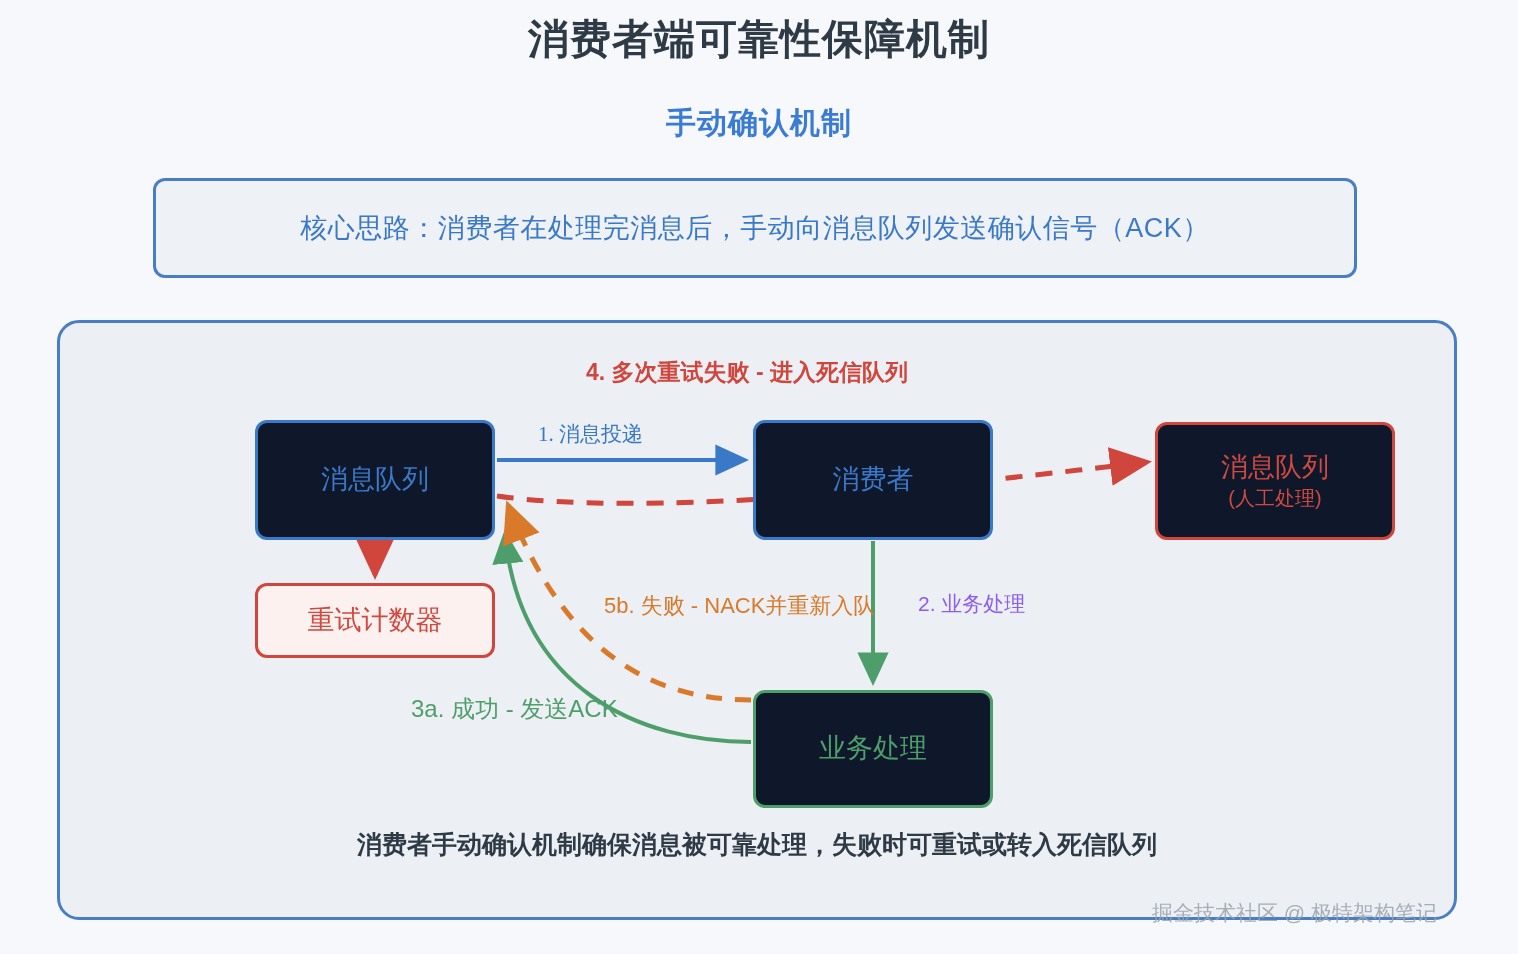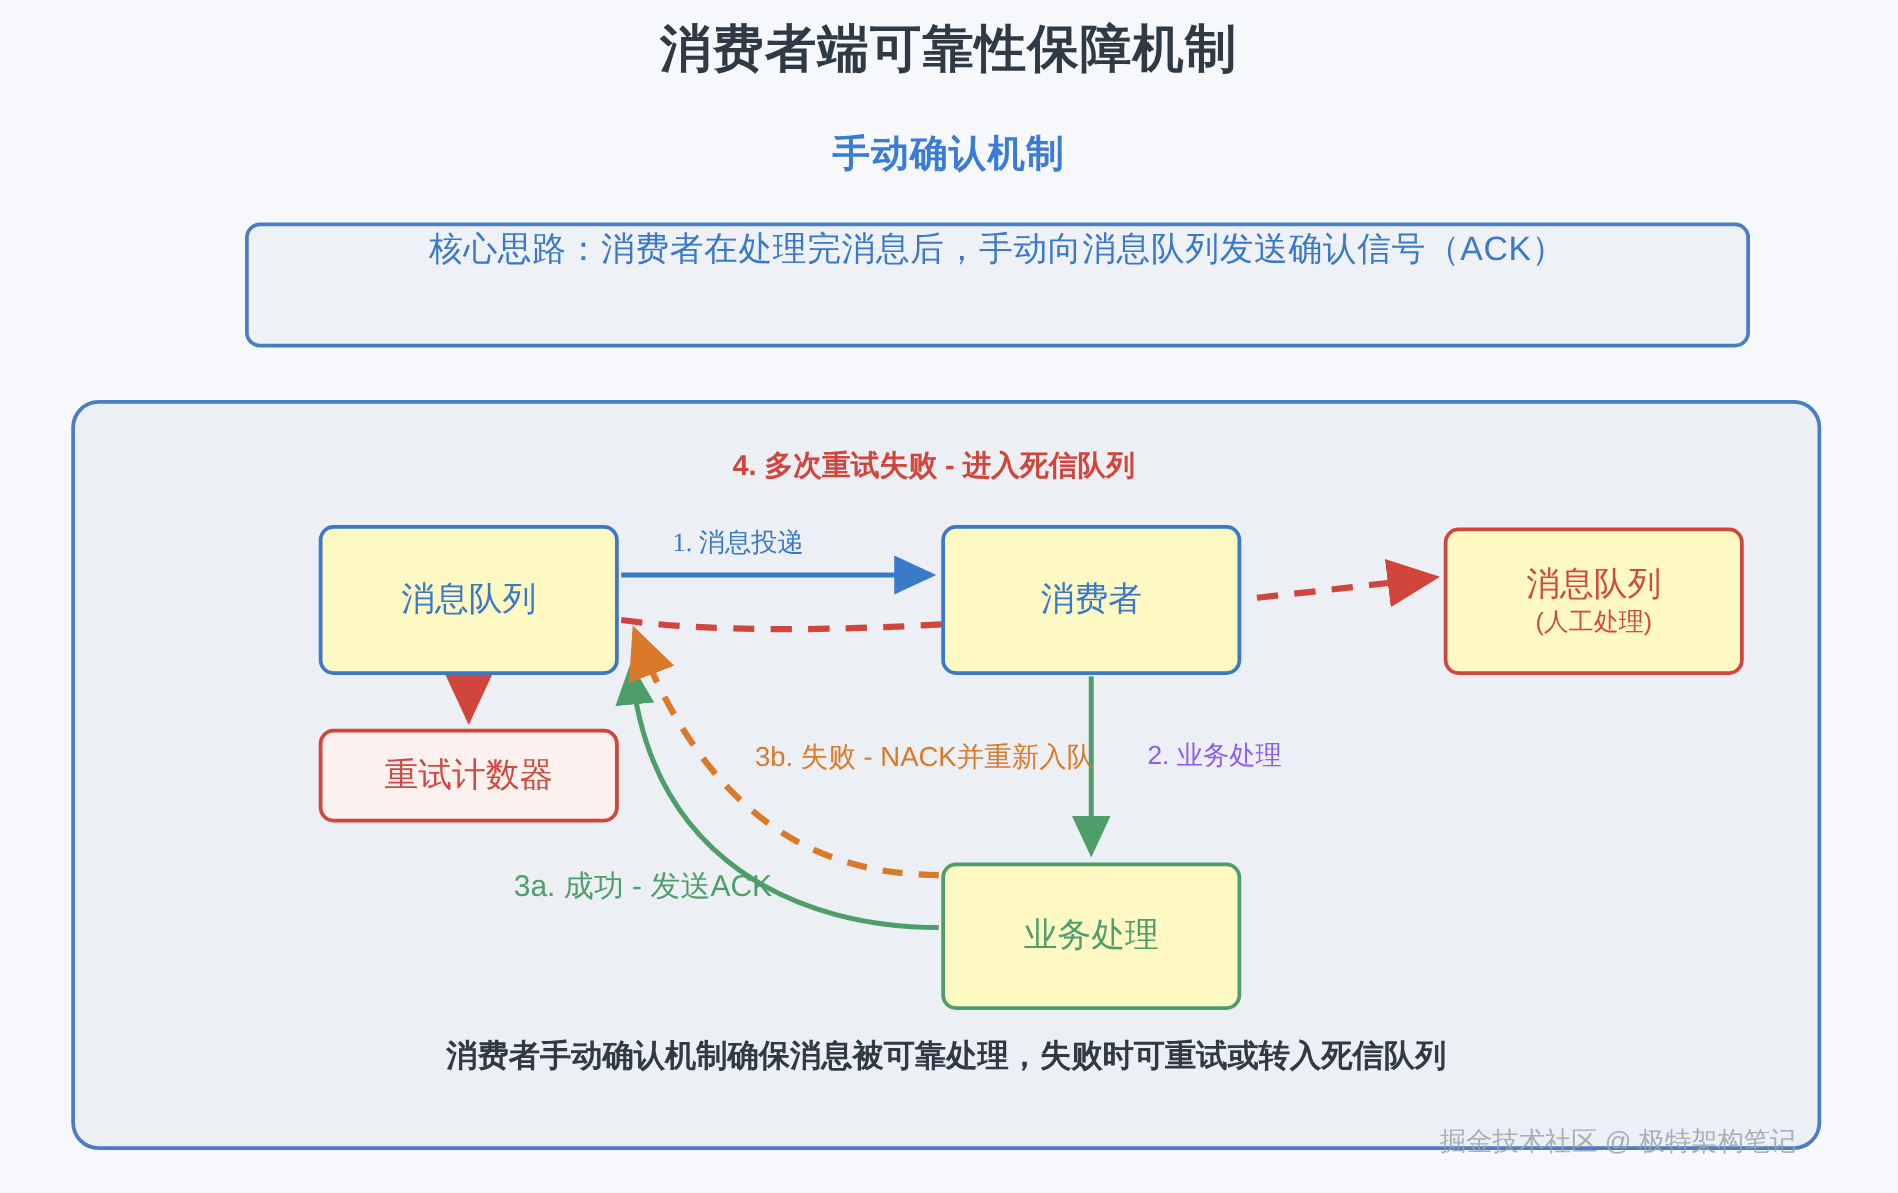--- a/index.html
+++ b/index.html
@@ -46,22 +46,22 @@
     position: absolute;
     left: 153px;
     top: 178px;
     width: 1204px;
     height: 100px;
     box-sizing: border-box;
     border: 3px solid #4a7ec4;
     border-radius: 12px;
     background: #eef1f6;
     display: flex;
+    align-items: center;
     justify-content: center;
-    margin-left: 43px;
   }
   .core-banner-text {
     font-size: 27px;
     color: #3a78c8;
     letter-spacing: 0.5px;
   }
 
   
   .diagram-frame {
     position: absolute;
@@ -87,21 +87,21 @@
 
   
   .node {
     position: absolute;
     box-sizing: border-box;
     display: flex;
     flex-direction: column;
     align-items: center;
     justify-content: center;
     border-radius: 12px;
-    background: #fef9c3;
+    background: #0f172a;
   }
   .node-label {
     font-size: 27px;
     line-height: 1.25;
   }
   .node-sublabel {
     font-size: 20px;
     line-height: 1.3;
   }
 
@@ -230,17 +230,17 @@
   <div class="node-label">重试计数器</div>
 </div>
 
 <div class="node node-business">
   <div class="node-label">业务处理</div>
 </div>
 
 <div class="edge-label lbl-deliver">1. 消息投递</div>
 <div class="edge-label lbl-business">2. 业务处理</div>
 <div class="edge-label lbl-ack">3a. 成功 - 发送ACK</div>
-<div class="edge-label lbl-nack">3b. 失败 - NACK并重新入队</div>
+<div class="edge-label lbl-nack">5b. 失败 - NACK并重新入队</div>
 <div class="edge-label lbl-dlq">4. 多次重试失败 - 进入死信队列</div>
 
 <div class="footer-note">消费者手动确认机制确保消息被可靠处理，失败时可重试或转入死信队列</div>
 <div class="watermark">掘金技术社区 @ 极特架构笔记</div>
 
 </body></html>

